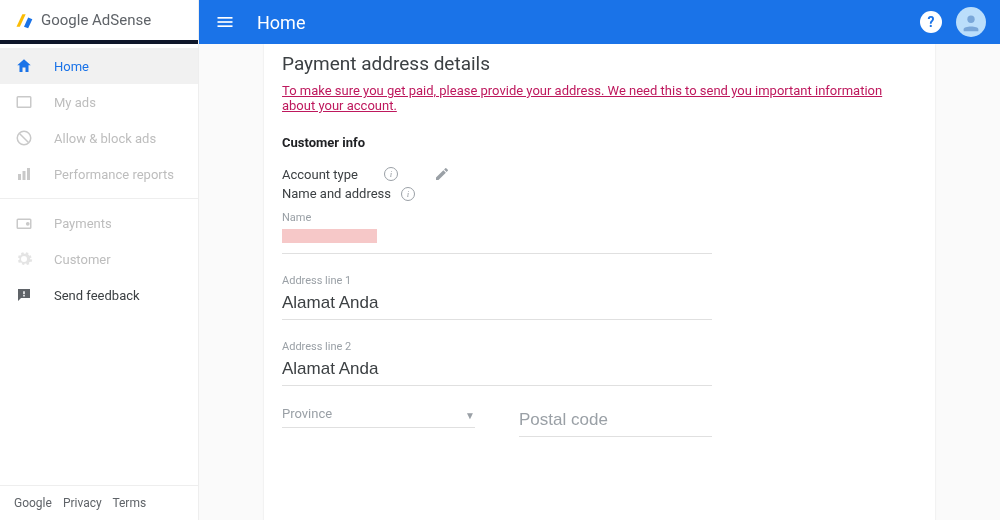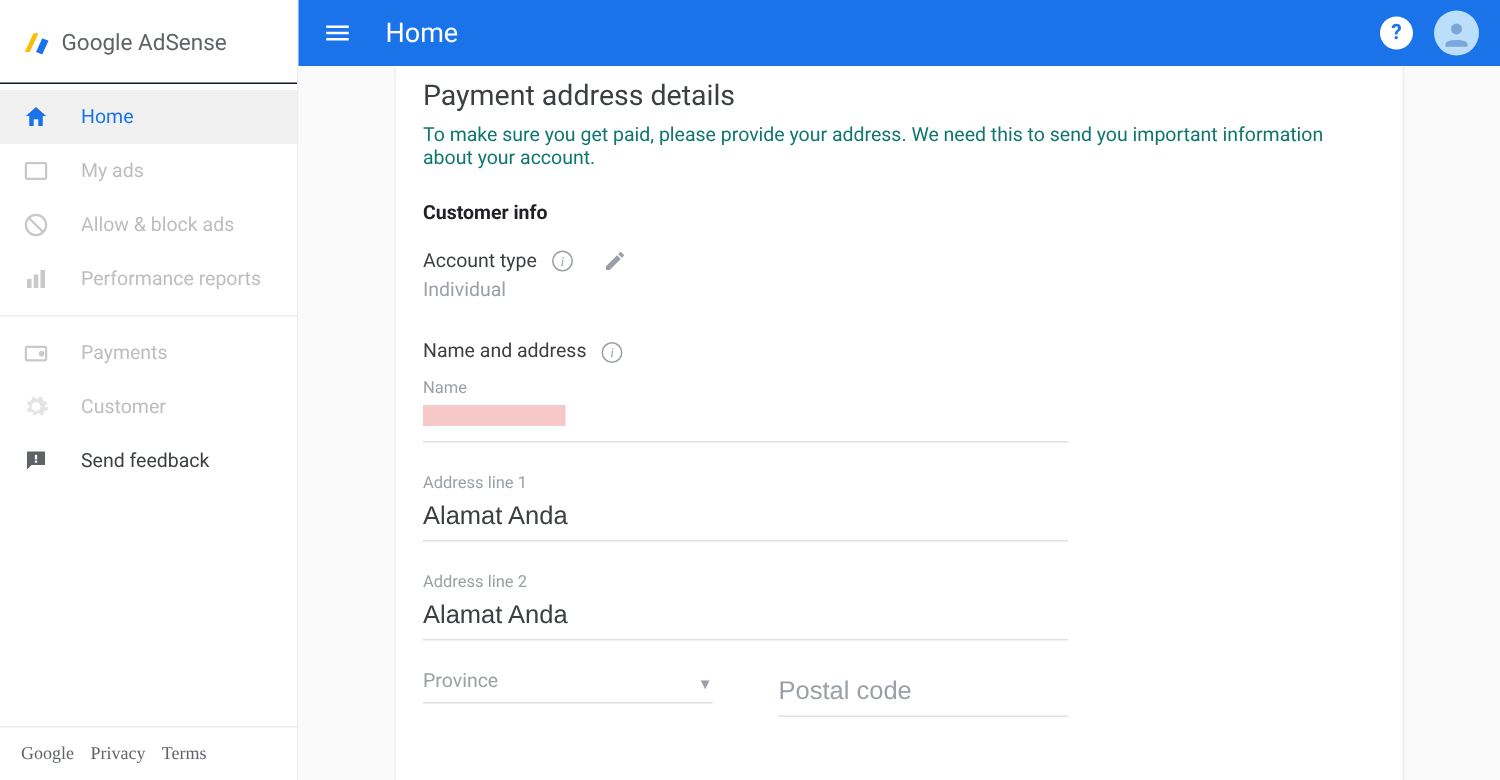--- a/index.html
+++ b/index.html
@@ -1,52 +1,52 @@
 <!DOCTYPE html>
 <html><head>
 <meta charset="utf-8">
 <style>
   * { box-sizing: border-box; margin: 0; padding: 0; }
   html, body { width: 1000px; height: 520px; overflow: hidden; font-family: Roboto, "Helvetica Neue", Arial, sans-serif; background: #fff; }
   .app { display: flex; width: 1000px; height: 520px; }
 
   
   .sidebar { width: 199px; height: 520px; border-right: 1px solid #eee; display: flex; flex-direction: column; background: #fff; }
-  .brand { display: flex; align-items: center; height: 56px; padding: 0 14px; border-bottom: 1px solid #0f172a; }
+  .brand { display: flex; align-items: center; height: 44px; padding: 0 14px; border-bottom: 4px solid #0f172a; }
   .brand-logo { width: 20px; height: 20px; margin-right: 7px; }
   .brand-text { font-size: 15px; color: #5f6368; }
   .brand-text .g { color: #5f6368; }
   .brand-text .product { font-weight: 400; color: #5f6368; }
   .nav { padding-top: 4px; flex: 1; }
   .nav-item { display: flex; align-items: center; height: 36px; padding: 0 14px; font-size: 13px; color: #bdbdbd; cursor: pointer; }
   .nav-item .nav-icon { width: 20px; height: 20px; display: flex; align-items: center; justify-content: center; margin-right: 20px; color: #c9c9c9; }
   .nav-item.active { background: #f1f1f1; color: #1a73e8; }
   .nav-item.active .nav-icon { color: #1a73e8; }
   .nav-item.strong { color: #3c4043; }
   .nav-item.strong .nav-icon { color: #5f6368; }
   .nav-sep { height: 1px; background: #eee; margin: 6px 0; }
-  .sidebar-footer { border-top: 1px solid #eee; padding: 10px 14px; font-size: 12px; color: #5f6368; font-family: Liberation Serif, serif; }
+  .sidebar-footer { border-top: 1px solid #eee; padding: 10px 14px; font-size: 12px; color: #5f6368; }
   .sidebar-footer span { margin-right: 8px; cursor: pointer; }
 
   
   .main { flex: 1; display: flex; flex-direction: column; background: #fafafa; }
   .topbar { height: 44px; background: #1a73e8; color: #fff; display: flex; align-items: center; padding: 0 14px; }
   .hamburger { width: 24px; height: 24px; display: flex; align-items: center; justify-content: center; margin-right: 20px; cursor: pointer; }
   .topbar-title { font-size: 18px; font-weight: 400; flex: 1; }
   .topbar-icons { display: flex; align-items: center; gap: 14px; }
   .help-icon { width: 22px; height: 22px; border-radius: 50%; background: #fff; color: #1a73e8; display: flex; align-items: center; justify-content: center; font-weight: bold; font-size: 14px; cursor: pointer; }
   .avatar { width: 30px; height: 30px; border-radius: 50%; background: #bbdefb; display: flex; align-items: center; justify-content: center; cursor: pointer; }
 
   .content-wrap { flex: 1; overflow: hidden; position: relative; }
   .card { position: absolute; left: 65px; right: 65px; top: 0; bottom: -40px; background: #fff; box-shadow: 0 0 2px rgba(0,0,0,0.1); padding: 8px 18px 18px 18px; overflow: hidden; }
   .h-title { font-size: 19px; color: #3c4043; margin-bottom: 8px; }
-  .sub { font-size: 13px; color: #0f766e; margin-bottom: 22px; }
+  .sub { font-size: 13px; color: #be185d; margin-bottom: 22px; text-decoration: underline; }
   .section-h { font-size: 13px; font-weight: 700; color: #202124; margin-bottom: 16px; }
 
-  .row-account { display: flex; align-items: center; gap: 10px; margin-bottom: 4px; }
+  .row-account { display: flex; align-items: center; gap: 26px; margin-bottom: 4px; }
   .label-strong { font-size: 13px; color: #3c4043; }
   .info-icon { width: 14px; height: 14px; border: 1px solid #9aa0a6; border-radius: 50%; display: inline-flex; align-items: center; justify-content: center; font-size: 9px; color: #9aa0a6; font-style: italic; font-family: serif; }
   .pencil { color: #9aa0a6; cursor: pointer; margin-left: 10px; }
   .value-muted { font-size: 13px; color: #9aa0a6; margin-bottom: 26px; }
 
   .row-name-addr { display: flex; align-items: flex-end; gap: 10px; margin-bottom: 10px; }
 
   .field { margin-bottom: 20px; max-width: 430px; }
   .field-label { font-size: 11px; color: #9aa0a6; margin-bottom: 2px; }
   .field-input { width: 100%; border: none; border-bottom: 1px solid #e0e0e0; font-size: 17px; color: #3c4043; padding: 4px 0 6px 0; outline: none; background: transparent; }
@@ -184,21 +184,20 @@
 
         <div class="row-account">
           <span class="label-strong">Account type</span>
           <span class="info-icon">i</span>
           <span class="pencil">
             <svg width="16" height="16" viewBox="0 0 24 24" fill="currentColor">
                 <path d="M3 17.25V21h3.75L17.81 9.94l-3.75-3.75L3 17.25zM20.71 7.04a1 1 0 000-1.41l-2.34-2.34a1 1 0 00-1.41 0l-1.83 1.83 3.75 3.75 1.83-1.83z"></path>
               </svg>
           </span>
         </div>
-        <div class="value-muted">Individual</div>
 
         <div class="row-name-addr">
           <span class="label-strong">Name and address</span>
           <span class="info-icon">i</span>
         </div>
 
         <div class="field">
           <div class="field-label">Name</div>
           <div style="border-bottom:1px solid #e0e0e0; padding:2px 0 6px 0;">
             <span class="redacted"></span>

